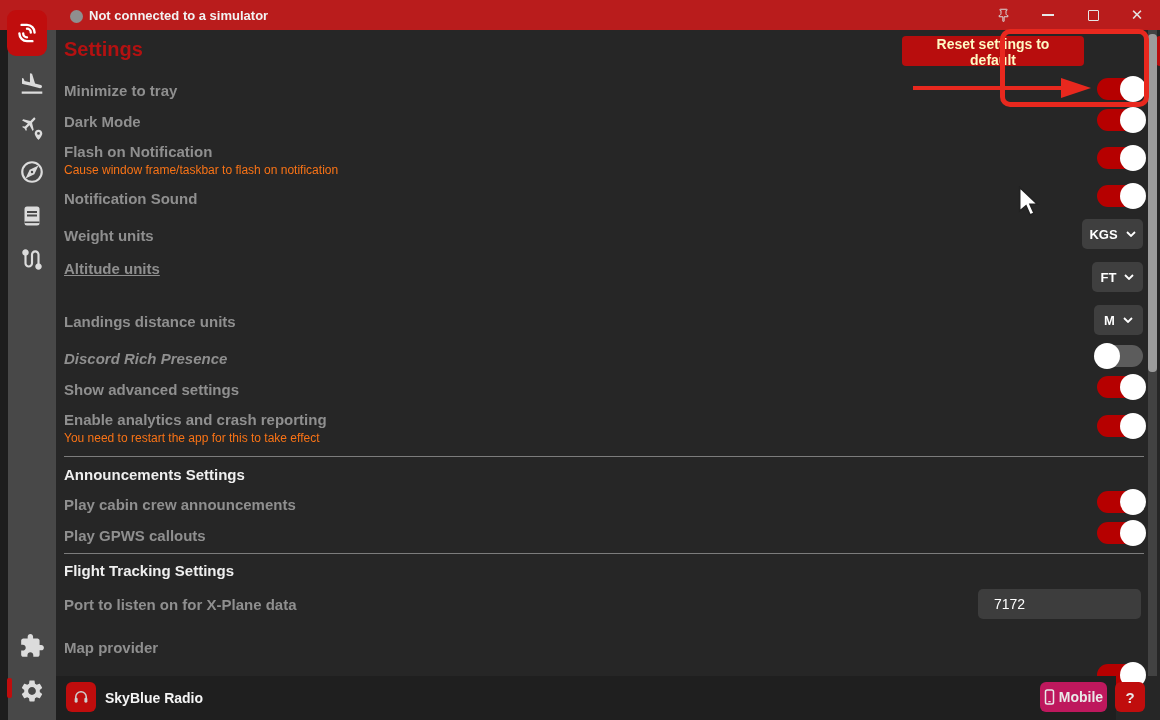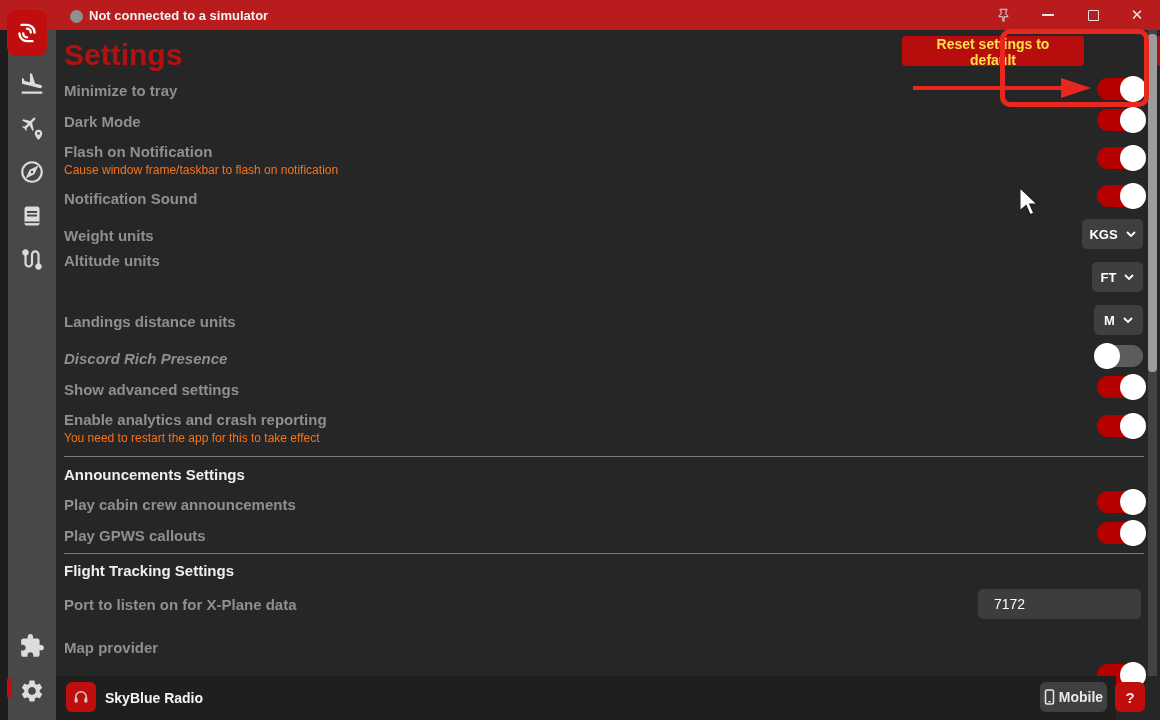--- a/index.html
+++ b/index.html
@@ -19,23 +19,23 @@
 
   
   .left-edge { position:absolute; left:0; top:0; width:8px; height:720px; background:#1d1d1d; z-index:10; }
   .sidebar { position:absolute; left:8px; top:28px; width:48px; height:692px; background:#484848; z-index:20; }
   .app-logo { position:absolute; left:7px; top:10px; width:40px; height:46px; background:#c00d0d; border-radius:9px;
               display:flex; align-items:center; justify-content:center; z-index:35; }
   .side-icon { position:absolute; left:10px; width:28px; height:28px; display:flex; align-items:center; justify-content:center; }
   .active-pill { position:absolute; left:-1px; top:650px; width:5px; height:20px; background:#c00d0d; border-radius:2px; }
 
   
-  .page-title { position:absolute; left:64px; top:38px; font-size:30px; font-weight:bold; color:#b31111; }
+  .page-title { position:absolute; left:64px; top:38px; font-size:20px; font-weight:bold; color:#b31111; }
   .btn-red { position:absolute; top:36px; height:30px; background:#b80d0d; border:none; border-radius:4px;
-             color:#fde047; font-weight:bold; font-size:14px; font-family:inherit; padding:0 24px; cursor:pointer; }
+             color:#fef9c3; font-weight:bold; font-size:14px; font-family:inherit; padding:0 24px; cursor:pointer; }
   .btn-reset { left:902px; width:182px; }
   .btn-save { left:1156px; width:30px; }
 
   
   .row-label { position:absolute; left:64px; font-size:15px; font-weight:600; color:#8f8f8f; }
   .row-sub { position:absolute; left:64px; font-size:12px; color:#f97316; }
   .sec-head { position:absolute; left:64px; font-size:15px; font-weight:bold; color:#efefef; }
   .divider { position:absolute; left:64px; width:1080px; height:1px; background:#7c7c7c; }
 
   .toggle { position:absolute; left:1097px; width:46px; height:22px; border-radius:11px; cursor:pointer; }
@@ -51,21 +51,21 @@
   .chev { display:block; }
 
   .port-input { position:absolute; left:978px; top:589px; width:163px; height:30px; background:#3d3d3d; border:none;
                 border-radius:5px; color:#fff; font-size:14px; padding-left:16px; font-family:inherit; }
 
   
   .footer { position:absolute; left:56px; top:676px; width:1060px; height:44px; background:#1f1f1f; z-index:40;text-decoration:underline; }
   .radio-btn { position:absolute; left:10px; top:6px; width:30px; height:30px; background:#c00d0d; border-radius:6px;
                display:flex; align-items:center; justify-content:center; cursor:pointer; }
   .radio-label { position:absolute; left:49px; top:14px; color:#f5f5f5; font-size:14px; font-weight:bold; }
-  .mobile-btn { position:absolute; left:984px; top:6px; width:67px; height:30px; background:#404040; border:none; border-radius:6px;
+  .mobile-btn { position:absolute; left:984px; top:6px; width:67px; height:30px; background:#be185d; border:none; border-radius:6px;
                 color:#e9e9e9; font-weight:bold; font-size:14px; font-family:inherit; display:flex; align-items:center;
                 justify-content:center; gap:4px; cursor:pointer; }
   .help-btn { position:absolute; left:1059px; top:6px; width:30px; height:30px; background:#c00d0d; border:none; border-radius:6px;
               color:#e9e9e9; font-weight:bold; font-size:15px; font-family:inherit; cursor:pointer; }
 
   
   .scroll-track { position:absolute; left:1148px; top:30px; width:9px; height:646px; background:#424242; z-index:25; }
   .scroll-thumb { position:absolute; left:1148px; top:34px; width:9px; height:338px; background:#9c9c9c; border-radius:4px; z-index:26; }
 
   
@@ -182,21 +182,21 @@
     </div>
 
   <div class="row-label" style="top:227px;">Weight units</div>
   <div class="select" style="left:1082px; top:219px; width:61px;">
     <span>KGS</span>
     <svg class="chev" width="10" height="6" viewBox="0 0 10 6">
         <polyline points="1,1 5,5 9,1" stroke="#fff" stroke-width="1.8" fill="none"></polyline>
       </svg>
   </div>
 
-  <div class="row-label" style="top:252px;">Altitude units</div>
+  <div class="row-label" style="top:260px;text-decoration:underline;">Altitude units</div>
   <div class="select" style="left:1092px; top:262px; width:51px;">
     <span>FT</span>
     <svg class="chev" width="10" height="6" viewBox="0 0 10 6">
         <polyline points="1,1 5,5 9,1" stroke="#fff" stroke-width="1.8" fill="none"></polyline>
       </svg>
   </div>
 
   <div class="row-label" style="top:313px;">Landings distance units</div>
   <div class="select" style="left:1094px; top:305px; width:49px;">
     <span>M</span>

